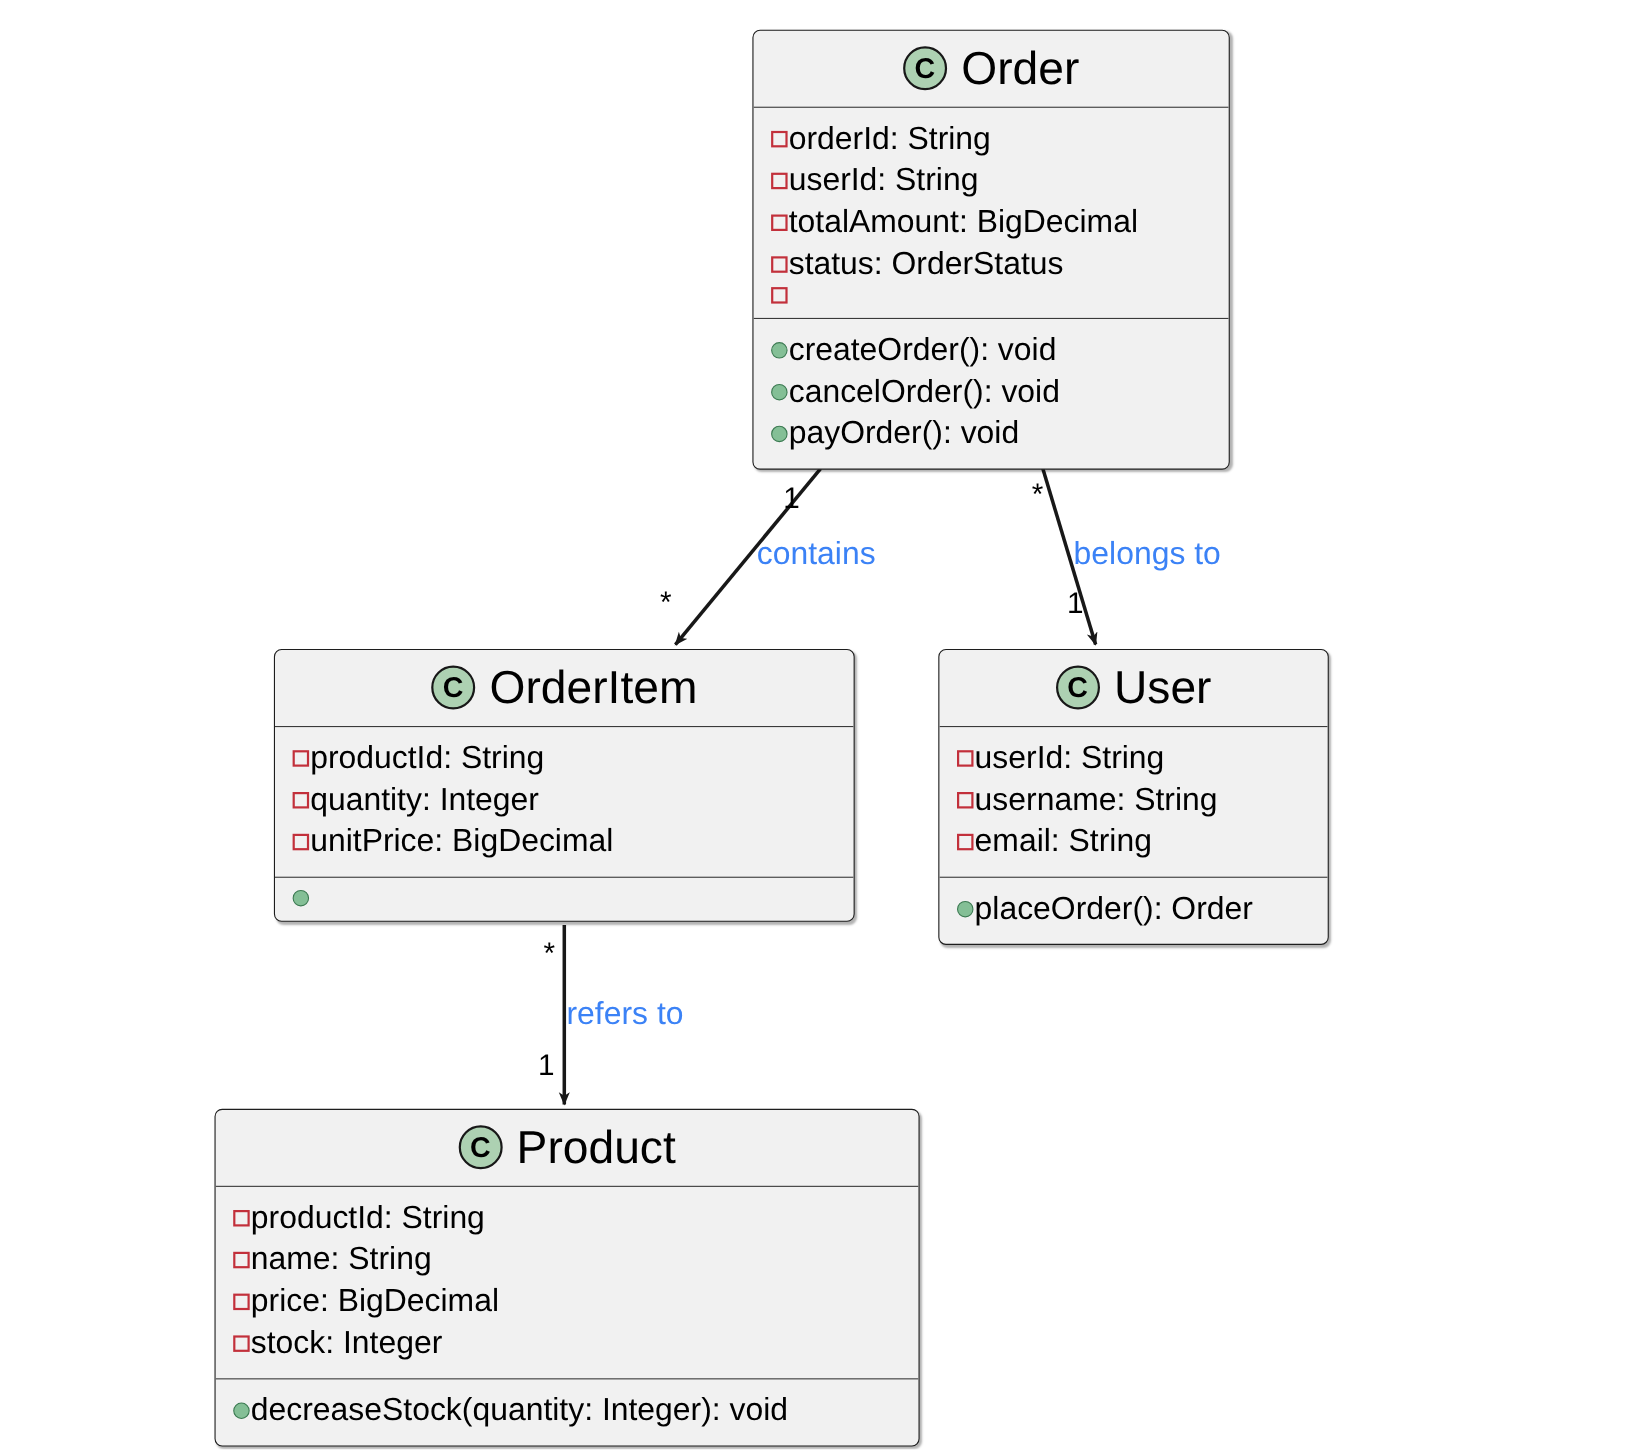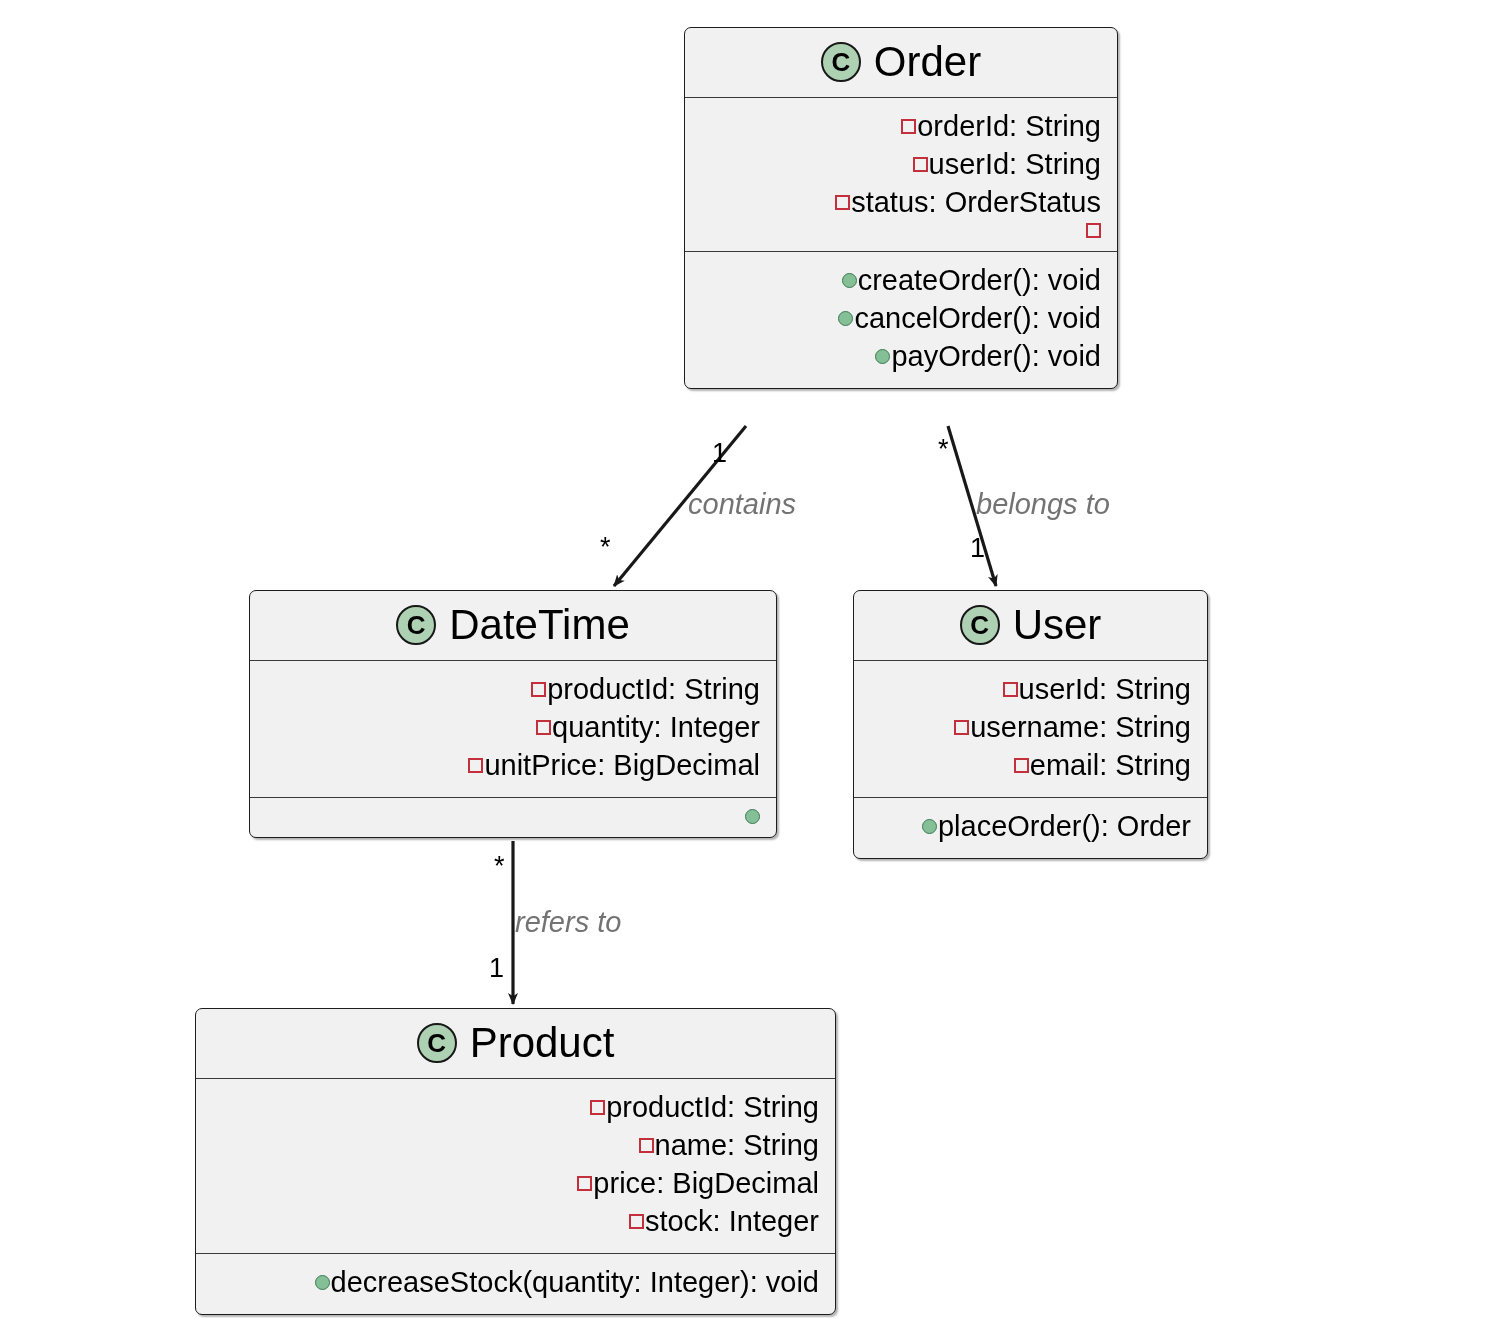--- a/index.html
+++ b/index.html
@@ -66,21 +66,20 @@
   }
   .member {
     display: flex;
     align-items: center;
     gap: 1px;
     font-size: 29px;
     color: #000000;
     line-height: 1.24;
     white-space: nowrap;
     padding: 1px 0;
-    justify-content: flex-end;
   }
   .marker-field {
     width: 15px;
     height: 15px;
     flex: 0 0 15px;
     box-sizing: border-box;
     border: 2.5px solid #c2303b;
     background: transparent;
   }
   .marker-method {
@@ -97,24 +96,23 @@
     position: absolute;
     left: 0;
     top: 0;
     width: 1496px;
     height: 1318px;
     pointer-events: none;
   }
   .edge-label {
     position: absolute;
     font-size: 29px;
-    color: #737373;
-    white-space: nowrap;
-    line-height: 1;
-    font-style: italic;
+    color: #3b82f6;
+    white-space: nowrap;
+    line-height: 1;
   }
   .mult-label {
     position: absolute;
     font-size: 27px;
     color: #000000;
     white-space: nowrap;
     line-height: 1;
   }
 </style>
 </head>
@@ -157,20 +155,24 @@
       <div class="member">
         <span class="marker-field"></span>
         <span>orderId: String</span>
       </div>
       <div class="member">
         <span class="marker-field"></span>
         <span>userId: String</span>
       </div>
       <div class="member">
         <span class="marker-field"></span>
+        <span>totalAmount: BigDecimal</span>
+      </div>
+      <div class="member">
+        <span class="marker-field"></span>
         <span>status: OrderStatus</span>
       </div>
       <div class="member">
         <span class="marker-field"></span>
       </div>
     </div>
     <div class="uml-section">
       <div class="member">
         <span class="marker-method"></span>
         <span>createOrder(): void</span>
@@ -182,21 +184,21 @@
       <div class="member">
         <span class="marker-method"></span>
         <span>payOrder(): void</span>
       </div>
     </div>
   </div>
 
   <div class="uml-class" id="class-orderitem" style="left:249px; top:590px; width:528px;">
     <div class="uml-header">
       <span class="class-circle">C</span>
-      <span class="class-title">DateTime</span>
+      <span class="class-title">OrderItem</span>
     </div>
     <div class="uml-section">
       <div class="member">
         <span class="marker-field"></span>
         <span>productId: String</span>
       </div>
       <div class="member">
         <span class="marker-field"></span>
         <span>quantity: Integer</span>
       </div>

